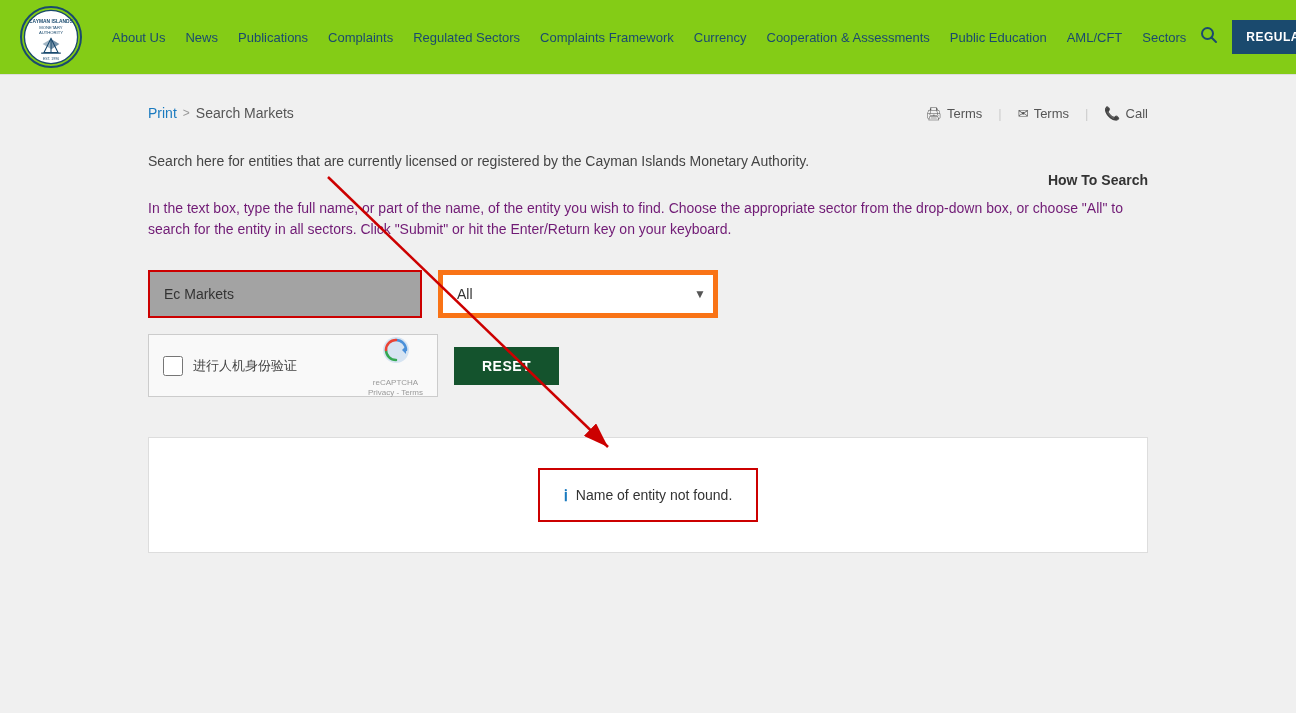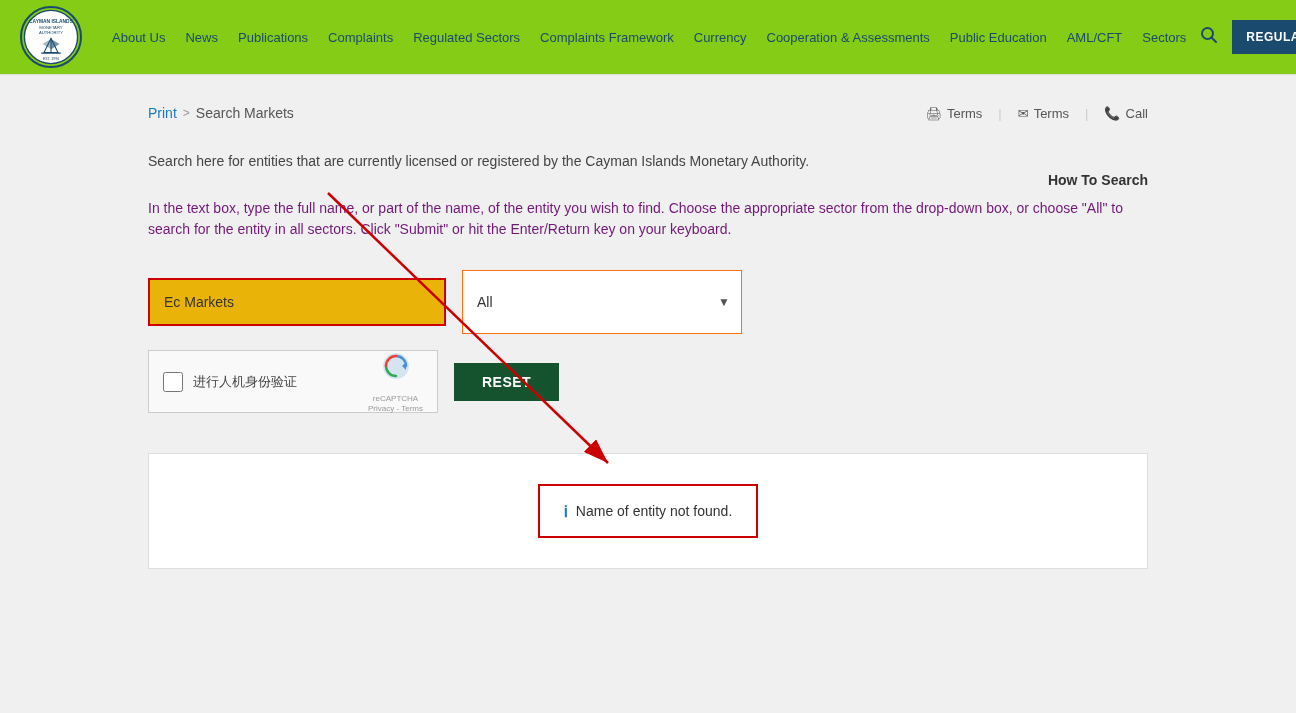--- a/index.html
+++ b/index.html
@@ -148,34 +148,34 @@
     }
     .search-row {
       display: flex;
       align-items: center;
       gap: 16px;
     }
     .search-input-wrapper {
       position: relative;
     }
     .search-text-input {
-      width: 298px;
+      width: 274px;
       height: 48px;
       padding: 10px 14px;
       border: 2px solid #cc0000;
       font-size: 14px;
       color: #333;
       outline: none;
-      background: #eab308;
+      background: #a3a3a3;
     }
     .sector-select {
       width: 280px;
-      height: 64px;
+      height: 48px;
       padding: 10px 36px 10px 14px;
-      border: 1px solid #f97316;
+      border: 5px solid #f97316;
       font-size: 14px;
       color: #333;
       background: #fff;
       appearance: none;
       cursor: pointer;
       outline: none;
     }
     .select-wrapper {
       position: relative;
     }

